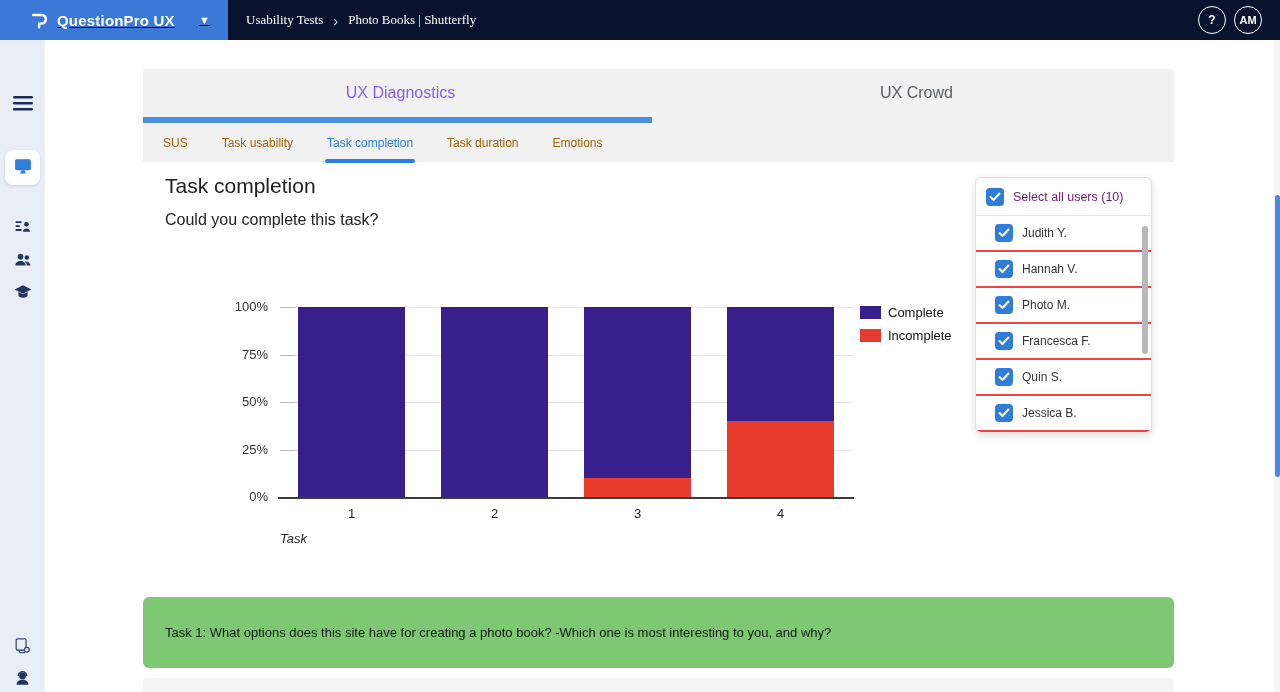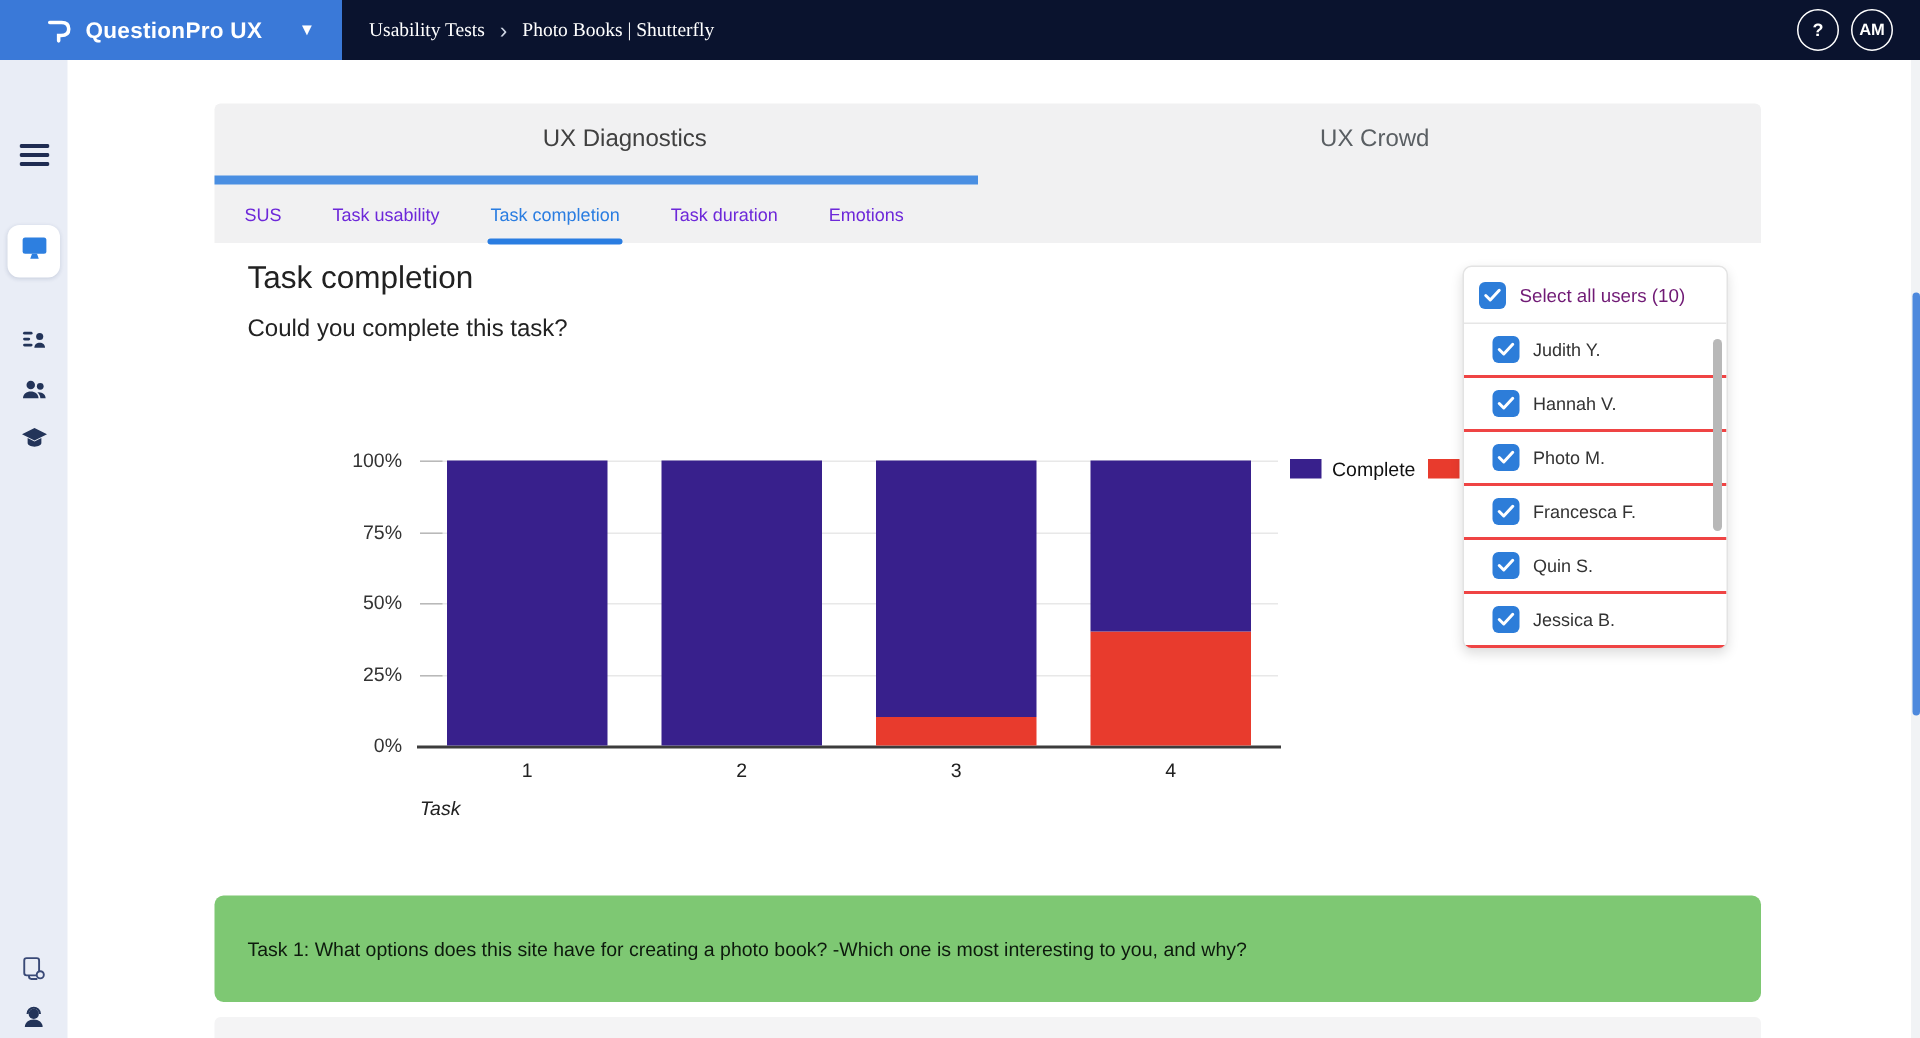--- a/index.html
+++ b/index.html
@@ -3,21 +3,21 @@
 <meta charset="utf-8">
 <style>
   * { margin:0; padding:0; box-sizing:border-box; }
   html,body { width:1280px; height:692px; overflow:hidden; background:#fff;
     font-family:"Liberation Sans", sans-serif; }
 
   
   .topbar { position:absolute; left:0; top:0; width:1280px; height:40px;
     background:#0a132e; display:flex; align-items:center; z-index:30; }
   .brand { width:228px; height:40px; background:#3a79d8; display:flex;
-    align-items:center; padding:0 12px 0 30px; }
+    align-items:center; padding:0 12px 0 30px;text-decoration:underline; }
   .brand-logo { flex:0 0 auto; margin-right:8px; display:flex; }
   .brand-name { color:#fff; font-size:15px; font-weight:bold; letter-spacing:.2px; flex:1; }
   .brand-caret { color:#fff; font-size:11px; margin-right:6px; cursor:pointer; }
   .breadcrumb { display:flex; align-items:center; color:#fff; font-size:13px; margin-left:18px; gap:10px; }
   .crumb { cursor:pointer;font-family:Liberation Serif, serif; }
   .crumb-sep { font-size:15px; color:#cfd6e4; }
   .topbar-right { margin-left:auto; display:flex; align-items:center; gap:8px; padding-right:18px; }
   .tb-circle { width:28px; height:28px; border-radius:50%; border:1.5px solid #fff;
     color:#fff; display:flex; align-items:center; justify-content:center;
     font-size:12px; font-weight:bold; cursor:pointer; }
@@ -31,44 +31,44 @@
     background:#fff; border-radius:8px; box-shadow:0 1px 3px rgba(20,40,90,.15);
     display:flex; align-items:center; justify-content:center; cursor:pointer; }
 
   
   .card { position:absolute; left:143px; top:69px; width:1031px; height:497px;
     background:#fff; border-radius:4px; }
   .tab-header { position:absolute; left:0; top:0; width:1031px; height:93px;
     background:#f1f1f2; border-radius:4px 4px 0 0; }
   .tab-primary { position:absolute; top:0; height:48px; width:515px; display:flex;
     align-items:center; justify-content:center; font-size:16px; cursor:pointer; }
-  .tab-primary.left { left:0; color:#404040;margin-left:16px; }
+  .tab-primary.left { left:0; color:#8b5cf6; }
   .tab-primary.right { left:516px; color:#5a5f63; }
   .tab-indicator { position:absolute; left:0; top:48px; width:509px; height:6px;
     background:#4a8fe2; }
   .subtabs { position:absolute; left:18px; top:54px; height:39px; display:flex;
     align-items:center; gap:30px; }
-  .subtab { position:relative; font-size:12px; color:#6d28d9; cursor:pointer; padding:4px 2px; }
+  .subtab { position:relative; font-size:12px; color:#a16207; cursor:pointer; padding:4px 2px; }
   .subtab.active { color:#2a7de1; }
   .subtab.active::after { content:""; position:absolute; left:0; right:0; bottom:-9px;
     height:4px; border-radius:2px; background:#2a7de1; }
 
   .sec-title { position:absolute; left:22px; top:105px; font-size:21px; color:#212121; }
   .sec-question { position:absolute; left:22px; top:142px; font-size:16px; color:#222; }
 
   
   .chart { position:absolute; left:0; top:0; width:1031px; height:497px; pointer-events:none; }
   .ytick-label { position:absolute; width:90px; text-align:right; font-size:13px; color:#333; }
   .gridline { position:absolute; left:137px; width:572px; height:1px; background:#e8e8e8; }
   .tickdash { position:absolute; left:137px; width:15px; height:1px; background:#b9b9b9; }
   .x-axis { position:absolute; left:135px; width:576px; height:2px; background:#3c3c3c; }
   .bar-seg { position:absolute; }
   .xtick-label { position:absolute; text-align:center; font-size:13px; color:#222; }
   .xaxis-title { position:absolute; font-size:13px; font-style:italic; color:#222; text-align:left; }
-  .legend { position:absolute; left:717px; top:236px; display:flex; gap:8px; }
+  .legend { position:absolute; left:717px; top:236px; display:flex; flex-direction:column; gap:8px; }
   .legend-row { display:flex; align-items:center; gap:7px; }
   .legend-swatch { width:21px; height:13px; flex:0 0 auto; }
   .legend-label { font-size:13px; color:#111; }
 
   
   .users-panel { position:absolute; left:832px; top:108px; width:177px;
     background:#fff; border:1px solid #e3e3e3; border-radius:6px;
     box-shadow:0 3px 8px rgba(0,0,0,.13); overflow:hidden; }
   .users-head { position:relative; height:38px; display:flex; align-items:center;
     padding-left:10px; gap:9px; border-bottom:1px solid #e6e6e6; cursor:pointer; }

